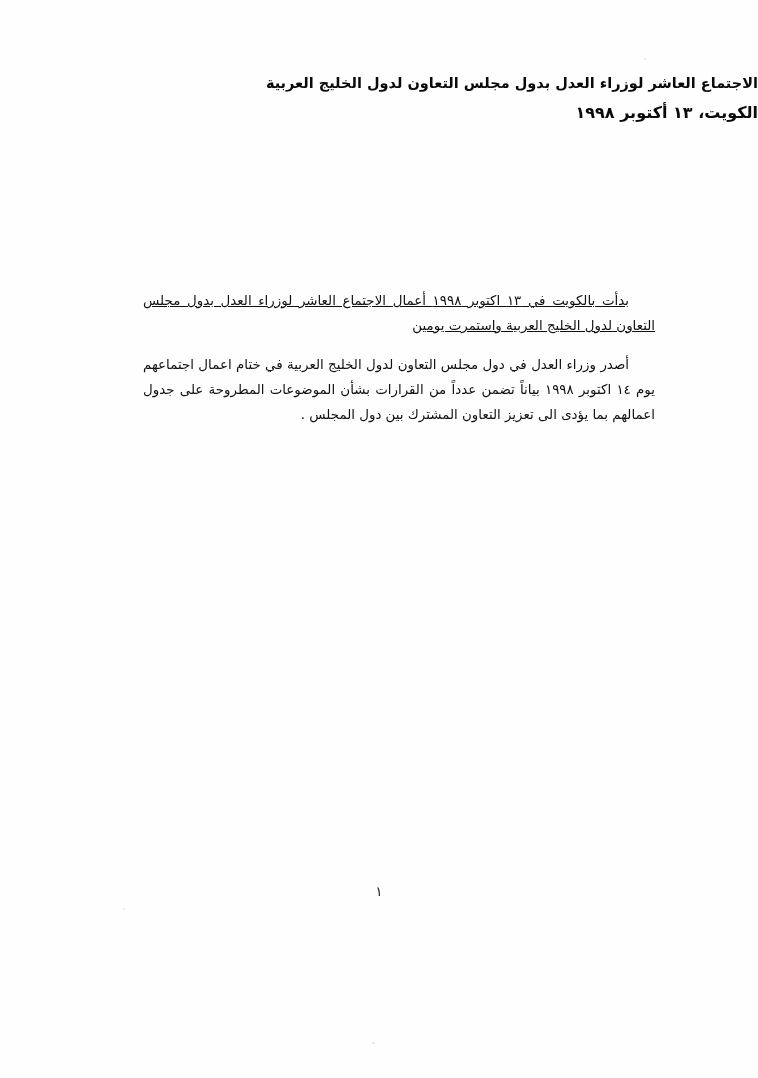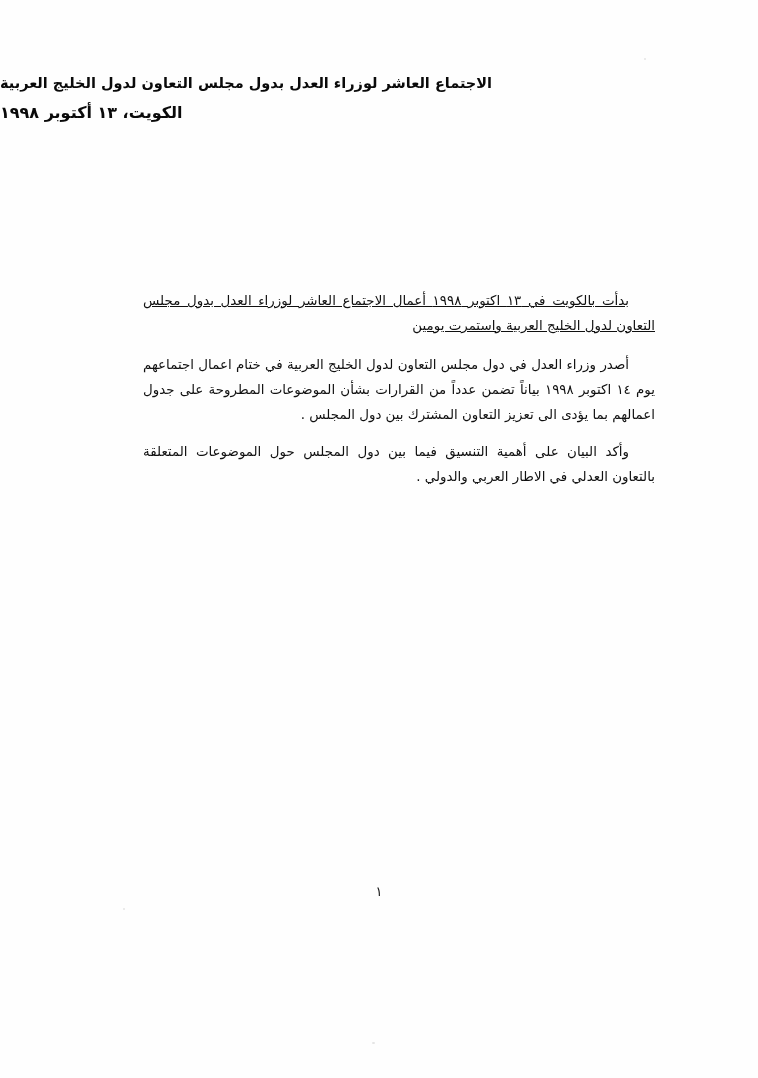--- a/index.html
+++ b/index.html
@@ -28,21 +28,21 @@
     height: 2px;
     border-radius: 50%;
     opacity: .7;
   }
 
   .doc-header {
     position: absolute;
     top: 68px;
     left: 0;
     right: 0;
-    text-align: left;
+    text-align: right;
   }
   .doc-header .line {
     font-weight: bold;
     font-size: 14.5px;
     letter-spacing: 0px;
     line-height: 30px;
     color: #0a0a0a;
     direction: rtl;
   }
   .doc-header .line2 {
@@ -88,18 +88,17 @@
   <div class="speckle" style="top:1042px; left:372px; width:3px; height:2px;"></div>
 
   <div class="doc-header">
     <div class="line line1">الاجتماع العاشر لوزراء العدل بدول مجلس التعاون لدول الخليج العربية</div>
     <div class="line line2">الكويت، ١٣ أكتوبر ١٩٩٨</div>
   </div>
 
   <div class="body-block">
     <p class="para p1"><span class="indent"></span><span>بدأت بالكويت في ١٣ اكتوبر ١٩٩٨ أعمال الاجتماع العاشر لوزراء العدل بدول مجلس التعاون لدول الخليج العربية واستمرت يومين</span></p>
     <p class="para p2"><span class="indent"></span><span>أصدر وزراء العدل في دول مجلس التعاون لدول الخليج العربية في ختام اعمال اجتماعهم يوم ١٤ اكتوبر ١٩٩٨ بياناً تضمن عدداً من القرارات بشأن الموضوعات المطروحة على جدول اعمالهم بما يؤدى الى تعزيز التعاون المشترك بين دول المجلس .</span></p>
-    <p class="para p4"><span class="indent"></span><span>وأكد البيان على أهمية التنسيق فيما بين دول المجلس حول الموضوعات المتعلقة بالتعاون العدلي في الاطار العربي والدولي .</span></p>
   </div>
 
   <div class="page-number">١</div>
 
 </div>
 
 </body></html>

